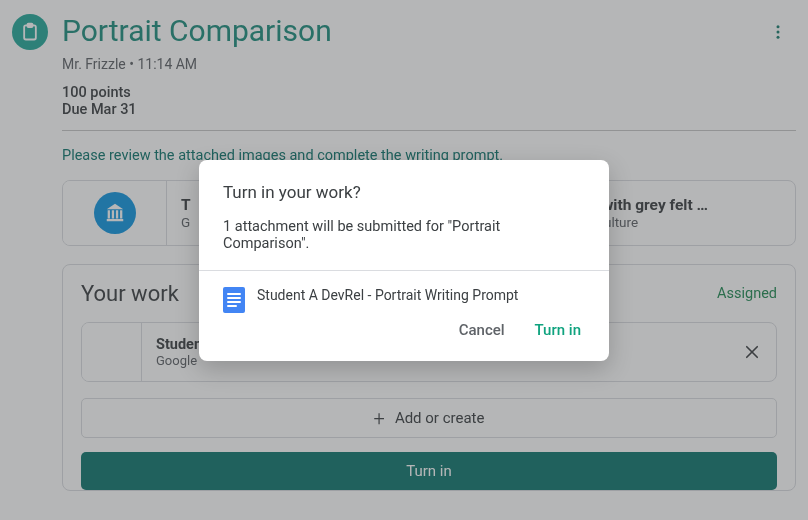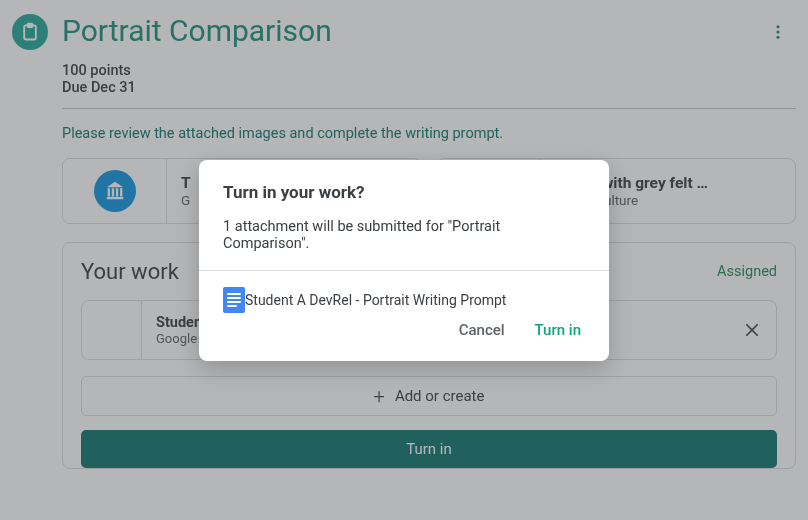--- a/index.html
+++ b/index.html
@@ -242,37 +242,37 @@
   }
   .dialog {
     width: 410px;
     background: #fff;
     border-radius: 8px;
     box-shadow: 0 8px 24px rgba(0,0,0,0.2);
     padding: 22px 24px 14px 24px;
   }
   .dlg-title {
     font-size: 17px;
-    font-weight: 700;
+    font-weight: 400;
     color: #3c4043;
     margin: 0 0 16px 0;
   }
   .dlg-text {
     font-size: 14.5px;
     color: #3c4043;
     margin: 0 0 18px 0;
   }
   .dlg-sep {
     height: 1px;
     background: var(--border);
     margin: 0 -24px 16px -24px;
   }
   .dlg-att {
     display: flex;
-    align-items: center;
+    gap: 12px;
   }
   .docs-icon {
     width: 22px;
     height: 26px;
     background: var(--modal-blue);
     border-radius: 2px;
     display: flex;
     flex-direction: column;
     align-items: center;
     justify-content: center;
@@ -324,23 +324,26 @@
     </div>
     <h1 class="title">Portrait Comparison</h1>
     <div class="more-btn">
       <svg width="18" height="18" viewBox="0 0 24 24" fill="currentColor">
         <circle cx="12" cy="5" r="2"></circle>
           <circle cx="12" cy="12" r="2"></circle>
           <circle cx="12" cy="19" r="2"></circle>
       </svg>
     </div>
   </div>
+  <div class="byline">
+    <span>Mr. Frizzle</span><span> • </span><span>11:14 AM</span>
+  </div>
   <div class="meta-row">
     <span>100 points</span>
-    <span>Due Dec 31</span>
+    <span>Due Mar 31</span>
   </div>
   <div class="underline"></div>
   <div class="prompt">Please review the attached images and complete the writing prompt.</div>
 
   <div class="attachments-row">
     <div class="att-card">
       <div class="att-thumb">
         <div class="museum-circle">
           <svg width="22" height="22" viewBox="0 0 24 24" fill="#fff">
             <path d="M12 2 L21 8 L3 8 Z"></path>

